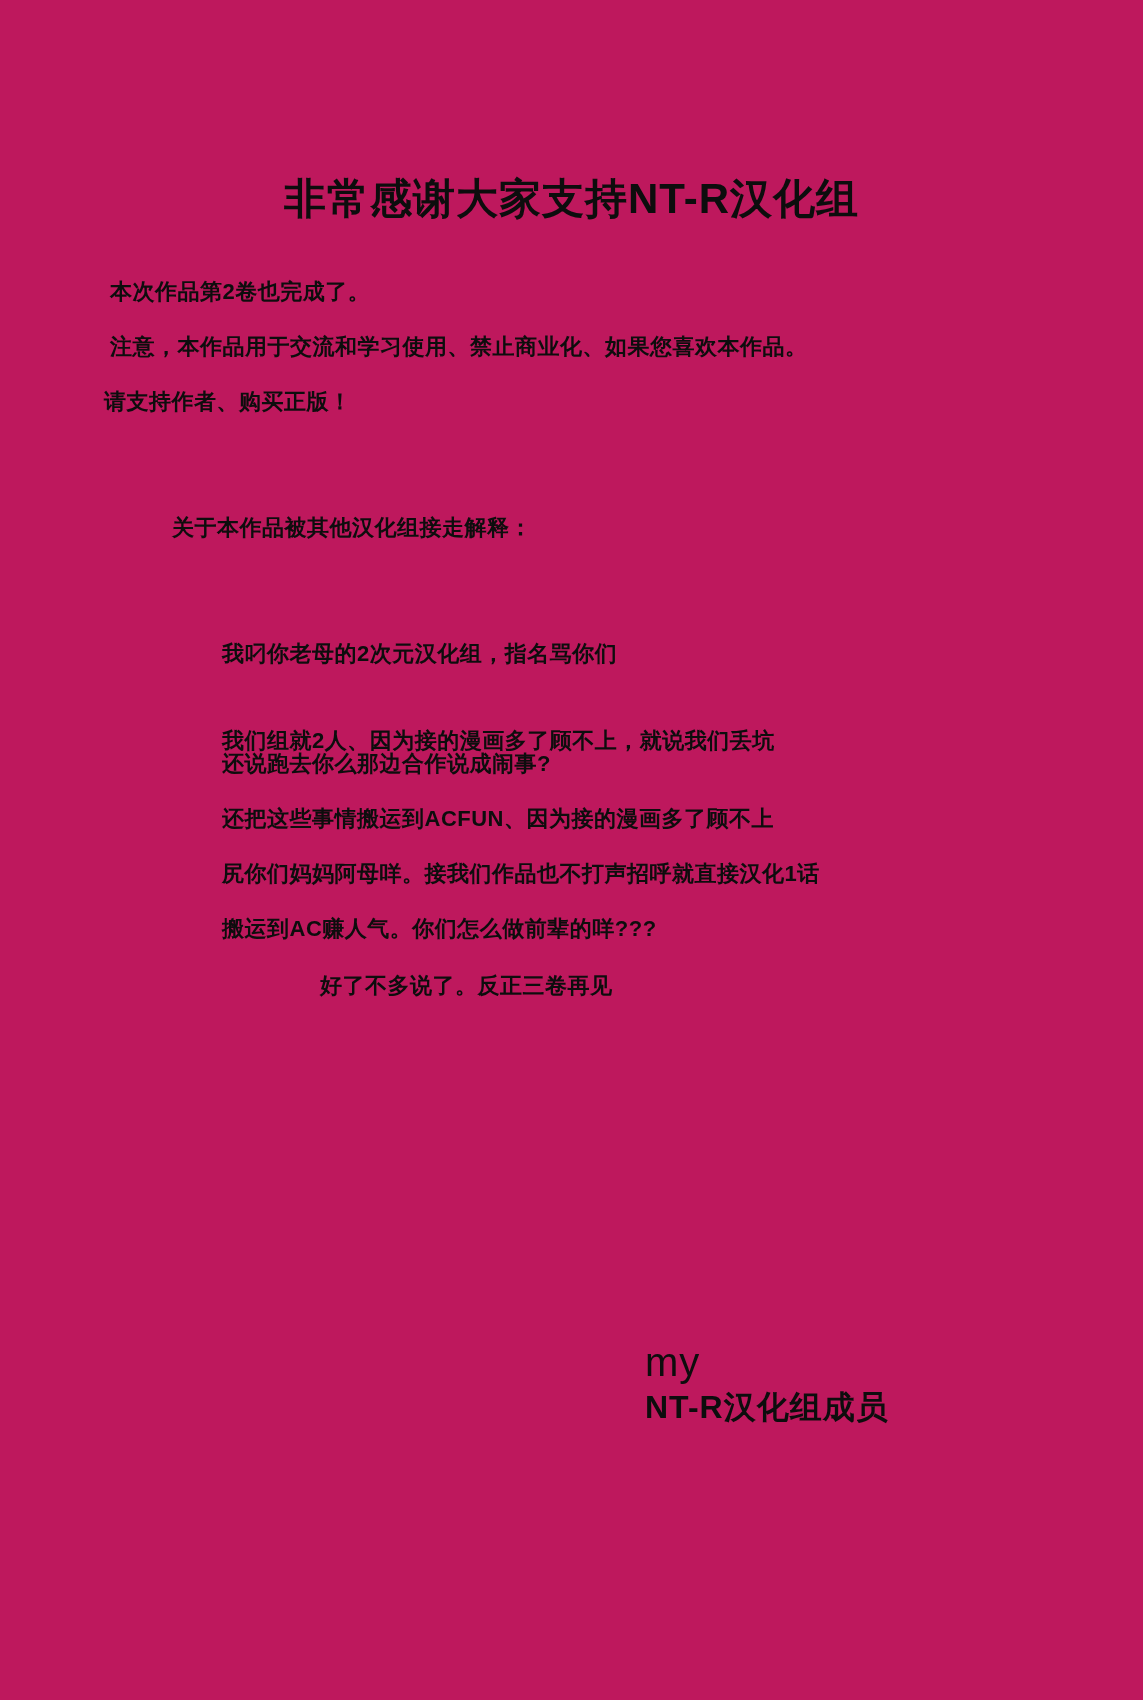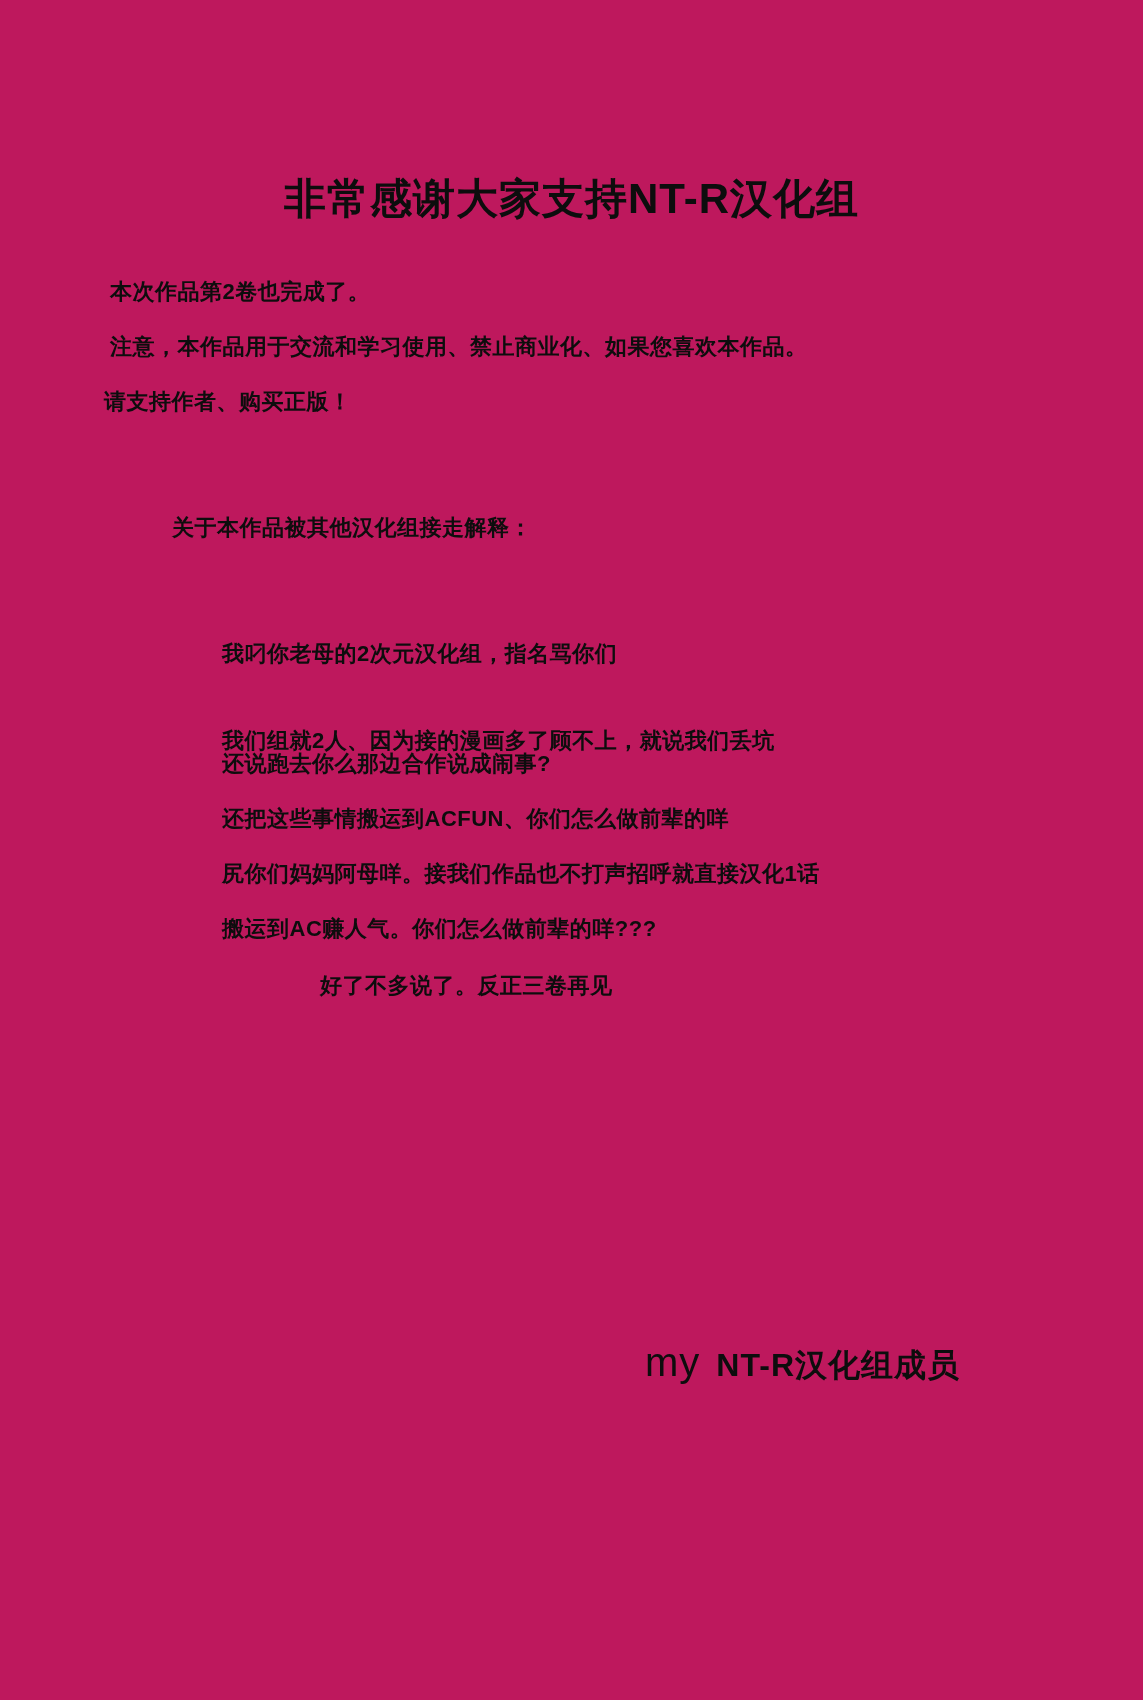--- a/index.html
+++ b/index.html
@@ -46,22 +46,23 @@
   .rant-3 { top: 806px; left: 222px; }
   .rant-4 { top: 861px; left: 222px; }
   .rant-5 { top: 916px; left: 222px; }
   .closing-line { top: 973px; left: 320px; }
   .signature {
     position: absolute;
     top: 1340px;
     left: 645px;
     display: flex;
     align-items: baseline;
-    gap: 16px;
+    gap: 1px;
     white-space: nowrap;
+    flex-direction: column;
   }
   .signature .sig-prefix {
     font-size: 40px;
     font-weight: 500;
     letter-spacing: 1px;
   }
   .signature .sig-group {
     font-size: 32px;
     font-weight: 700;
     letter-spacing: 1px;
@@ -81,21 +82,21 @@
   <div class="text-line intro-3">请支持作者、购买正版！</div>
 
   <div class="text-line section-heading">关于本作品被其他汉化组接走解释：</div>
 
   <div class="text-line rant-0">我叼你老母的2次元汉化组，指名骂你们</div>
 
   <div class="text-line rant-1">我们组就2人、因为接的漫画多了顾不上，就说我们丢坑</div>
 
   <div class="text-line rant-2">还说跑去你么那边合作说成闹事?</div>
 
-  <div class="text-line rant-3">还把这些事情搬运到ACFUN、你们怎么做前辈的咩</div>
+  <div class="text-line rant-3">还把这些事情搬运到ACFUN、因为接的漫画多了顾不上</div>
 
   <div class="text-line rant-4">尻你们妈妈阿母咩。接我们作品也不打声招呼就直接汉化1话</div>
 
   <div class="text-line rant-5">搬运到AC赚人气。你们怎么做前辈的咩???</div>
 
   <div class="text-line closing-line">好了不多说了。反正三卷再见</div>
 
   <div class="signature">
     <span class="sig-prefix">my</span>
     <span class="sig-group">NT-R汉化组成员</span>

